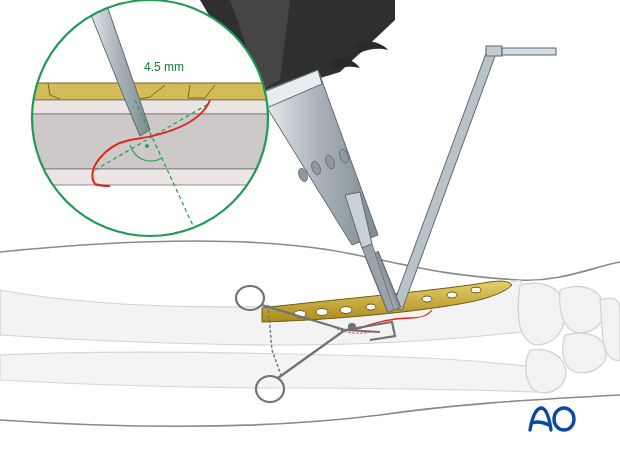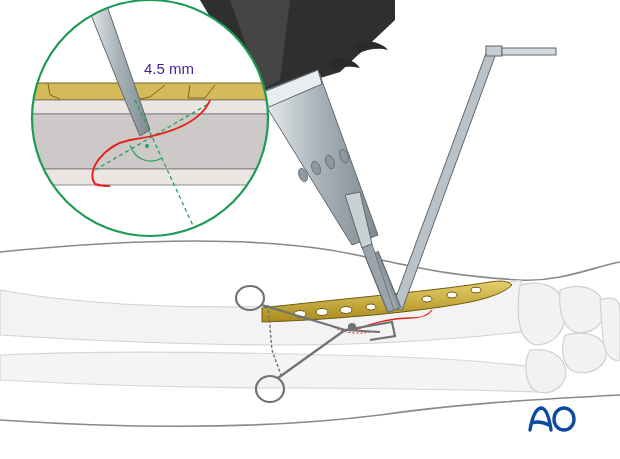--- a/index.html
+++ b/index.html
@@ -1,18 +1,18 @@
 <!DOCTYPE html>
 <html><head>
 <meta charset="utf-8">
 <style>
   html,body{margin:0;padding:0;background:#fff;}
   .stage{position:relative;width:620px;height:459px;overflow:hidden;background:#ffffff;font-family:"Liberation Sans",sans-serif;}
   svg{position:absolute;left:0;top:0;}
-  .label{position:absolute;font-size:15px;color:#4c1d95;}
+  .label{position:absolute;font-size:12px;color:#15803d;}
   .logo{position:absolute;}
 </style>
 </head>
 <body>
 
 <div class="stage">
 
   <svg width="620" height="459" viewBox="0 0 620 459">
     <defs>
       <clipPath id="insetClip">

